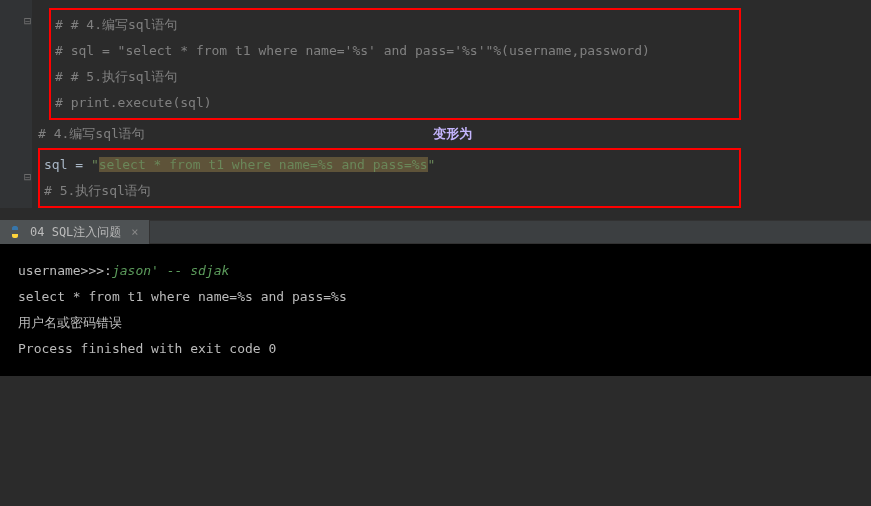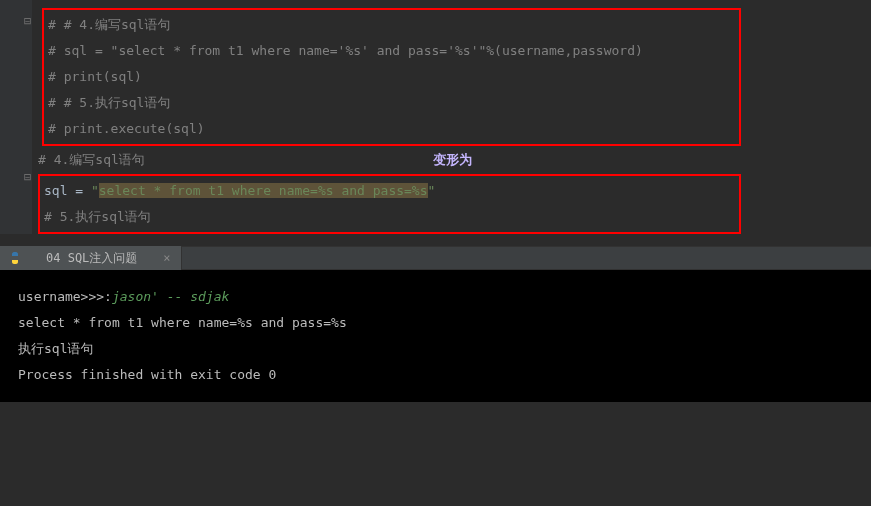--- a/index.html
+++ b/index.html
@@ -24,21 +24,21 @@
       width: 32px;
       height: 100%;
       background: #313335;
     }
     .code-block {
       margin-left: 32px;
       position: relative;
     }
     .red-box-1 {
       border: 2px solid #ff0000;
-      margin-left: 10px;
+      margin-left: 17px;
       margin-right: 130px;
       padding: 2px 0 2px 4px;
     }
     .red-box-2 {
       border: 2px solid #ff0000;
       margin-left: 6px;
       margin-right: 130px;
       padding: 2px 0 2px 4px;
       margin-bottom: 12px;
     }
@@ -75,21 +75,21 @@
       align-items: center;
       height: 24px;
     }
     .tab {
       background: #4e5254;
       border-right: 1px solid #323232;
       padding: 0 8px;
       height: 24px;
       display: flex;
       align-items: center;
-      gap: 24px;
+      gap: 8px;
       color: #bbbbbb;
       font-size: 12px;
     }
     .tab-icon {
       width: 14px;
       height: 14px;
       display: inline-flex;
       align-items: center;
       justify-content: center;
     }
@@ -121,21 +121,20 @@
 
 <div class="editor-area">
   <div class="gutter"></div>
   <span class="fold-icon" style="top:8px">⊟</span>
   <span class="fold-icon" style="top:164px">⊟</span>
 
   <div class="code-block">
     <div class="red-box-1">
       <div class="line comment"># # 4.编写sql语句</div>
       <div class="line comment"># sql = "select * from t1 where name='%s' and pass='%s'"%(username,password)</div>
-      <div class="line comment"># print(sql)</div>
       <div class="line comment"># # 5.执行sql语句</div>
       <div class="line comment"># print.execute(sql)</div>
     </div>
 
     <div class="transform-row">
       <span class="comment"># 4.编写sql语句</span>
       <span class="transform-label">变形为</span>
     </div>
 
     <div class="red-box-2">
@@ -154,16 +153,16 @@
         </svg>
     </span>
     <span>04 SQL注入问题</span>
     <span class="tab-close">×</span>
   </div>
 </div>
 
 <div class="console">
   <div class="console-line"><span>username&gt;&gt;&gt;:</span><span class="input-echo">jason' -- sdjak</span></div>
   <div class="console-line">select * from t1 where name=%s and pass=%s</div>
-  <div class="console-line">执行sql语句</div>
+  <div class="console-line">用户名或密码错误</div>
   <div class="console-line"></div>
   <div class="console-line">Process finished with exit code 0</div>
 </div>
 
 </body></html>

